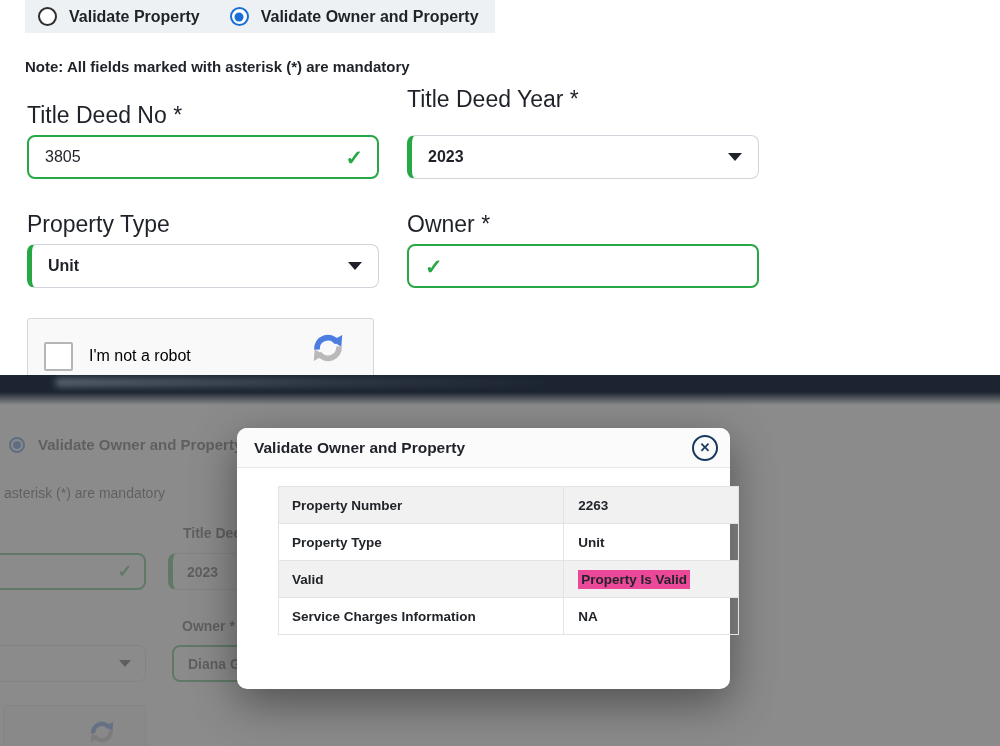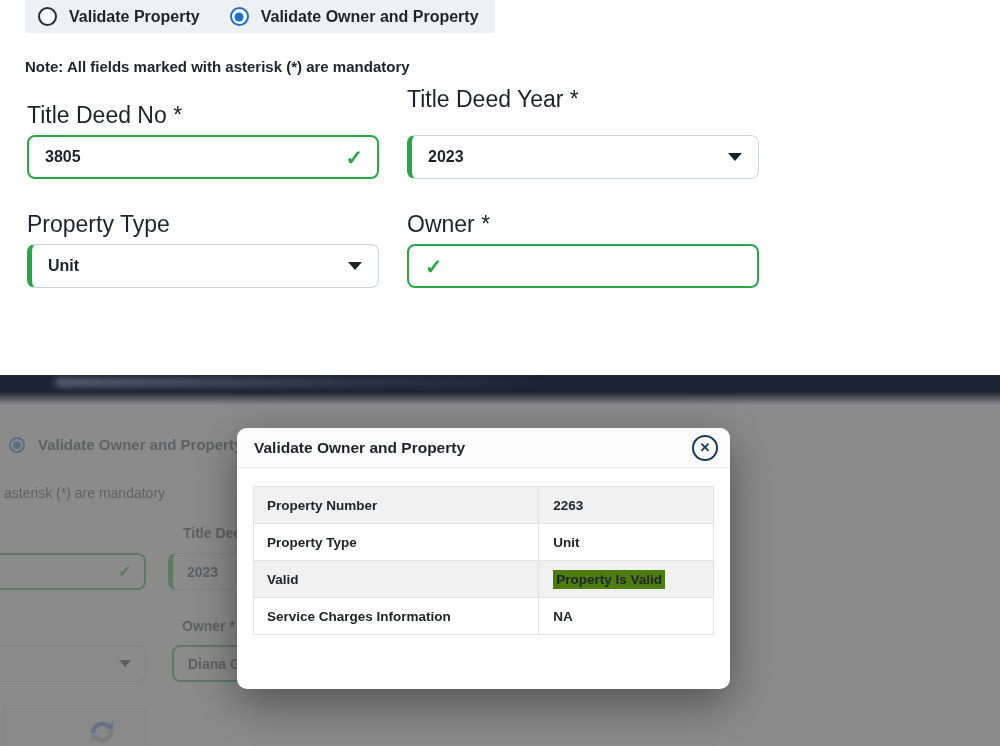--- a/index.html
+++ b/index.html
@@ -26,21 +26,21 @@
   }
   .radio-label { font-size:16px; font-weight:700; }
   .note { position:absolute; left:25px; top:58px; font-size:15px; font-weight:700; }
   .fld-label { position:absolute; font-size:23px; font-weight:400;text-align:right; }
   .tb {
     position:absolute; width:352px; height:44px; background:#fff; border-radius:8px;
     display:flex; align-items:center; padding:0 14px 0 16px;
   }
   .tb input {
     border:none; outline:none; background:transparent; flex:1; min-width:0;
-    font-family:"Liberation Sans", sans-serif; font-size:16px; font-weight:700; color:#1f2329;
+    font-family:"Liberation Sans", sans-serif; font-size:16px; font-weight:400; color:#1f2329;
   }
   .tb .val { flex:1; font-size:16px; font-weight:700; }
   .tb.valid { border:2px solid #28a745; }
   .tb.select { border:1px solid #ced4da; border-left:5px solid #28a745; cursor:pointer; }
   .check { color:#28a745; font-size:21px; font-weight:700; line-height:1; }
   .caret {
     width:0; height:0; border-left:7px solid transparent; border-right:7px solid transparent;
     border-top:8px solid #1f2329; margin-right:2px;
   }
   .recaptcha {
@@ -101,26 +101,26 @@
     border-radius:10px 10px 0 0; display:flex; align-items:center;
     justify-content:space-between; padding:0 12px 0 17px;
   }
   .modal-title { font-size:15.5px; font-weight:700; }
   .close-btn {
     width:26px; height:26px; border-radius:50%; border:2px solid #17395f; background:transparent;
     color:#17395f; font-size:13px; font-weight:700; line-height:1; cursor:pointer;
     display:flex; align-items:center; justify-content:center; font-family:"Liberation Sans", sans-serif;
   }
   .modal-body { padding:18px 16px 16px 16px; }
-  table.result { width:100%; border-collapse:collapse; }
+  table.result { width:100%; border-collapse:collapse;margin-left:25px; }
   table.result td { border:1px solid #e3e3e3; height:37px; font-size:13.5px; font-weight:700; color:#212529; }
   table.result tr:nth-child(odd) td { background:#f1f1f2; }
   td.rlabel { width:62%; padding-left:13px; }
   td.rvalue { padding-left:14px; }
-  .hl { background:#4d7c0f; padding:2px 3px; }
+  .hl { background:#ec4899; padding:2px 3px; }
 </style>
 </head>
 <body>
 
 <div class="screen">
 
   <div class="form-section">
 
     <div class="radio-strip">
       <div class="radio-opt">
@@ -151,20 +151,32 @@
     <div class="tb select" style="left:27px; top:244px;">
       <span class="val">Unit</span>
       <span class="caret"></span>
     </div>
 
     <div class="fld-label" style="left:407px; top:211px;">Owner *</div>
     <div class="tb valid" style="left:407px; top:244px;">
       <span class="check">✓</span>
     </div>
 
+    <div class="recaptcha">
+      <span class="rc-box"></span>
+      <span class="rc-label">I'm not a robot</span>
+      <span class="rc-logo">
+        <svg width="38" height="38" viewBox="0 0 24 24">
+          <path d="M5 13 A 7 7 0 0 1 17.8 8.6" fill="none" stroke="#4c7de0" stroke-width="3.6"></path>
+          <polygon points="21,3.8 20.4,11.2 14.4,7.6" fill="#4c7de0"></polygon>
+          <path d="M19 11 A 7 7 0 0 1 6.2 15.4" fill="none" stroke="#b9b9b9" stroke-width="3.6"></path>
+          <polygon points="3,20.2 3.6,12.8 9.6,16.4" fill="#b9b9b9"></polygon>
+        </svg>
+      </span>
+    </div>
   </div>
 
   <div class="bottom">
 
     <div class="dim-content">
       <div class="dim-radio">
         <span class="radio-circ"></span>
         <span class="dim-radio-label">Validate Owner and Property</span>
       </div>
       <div class="dim-note">asterisk (*) are mandatory</div>

